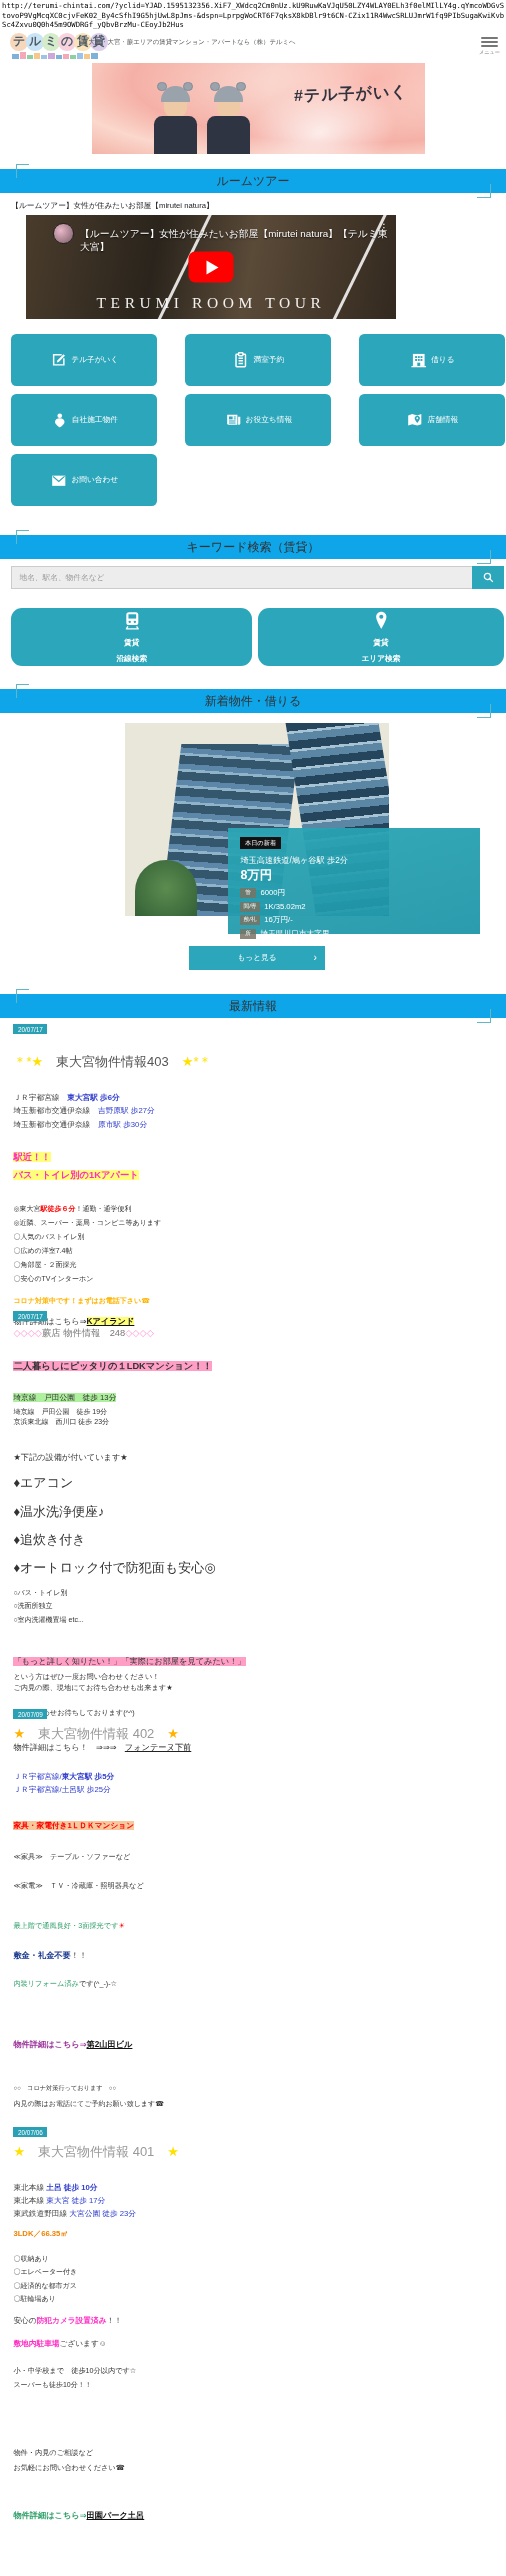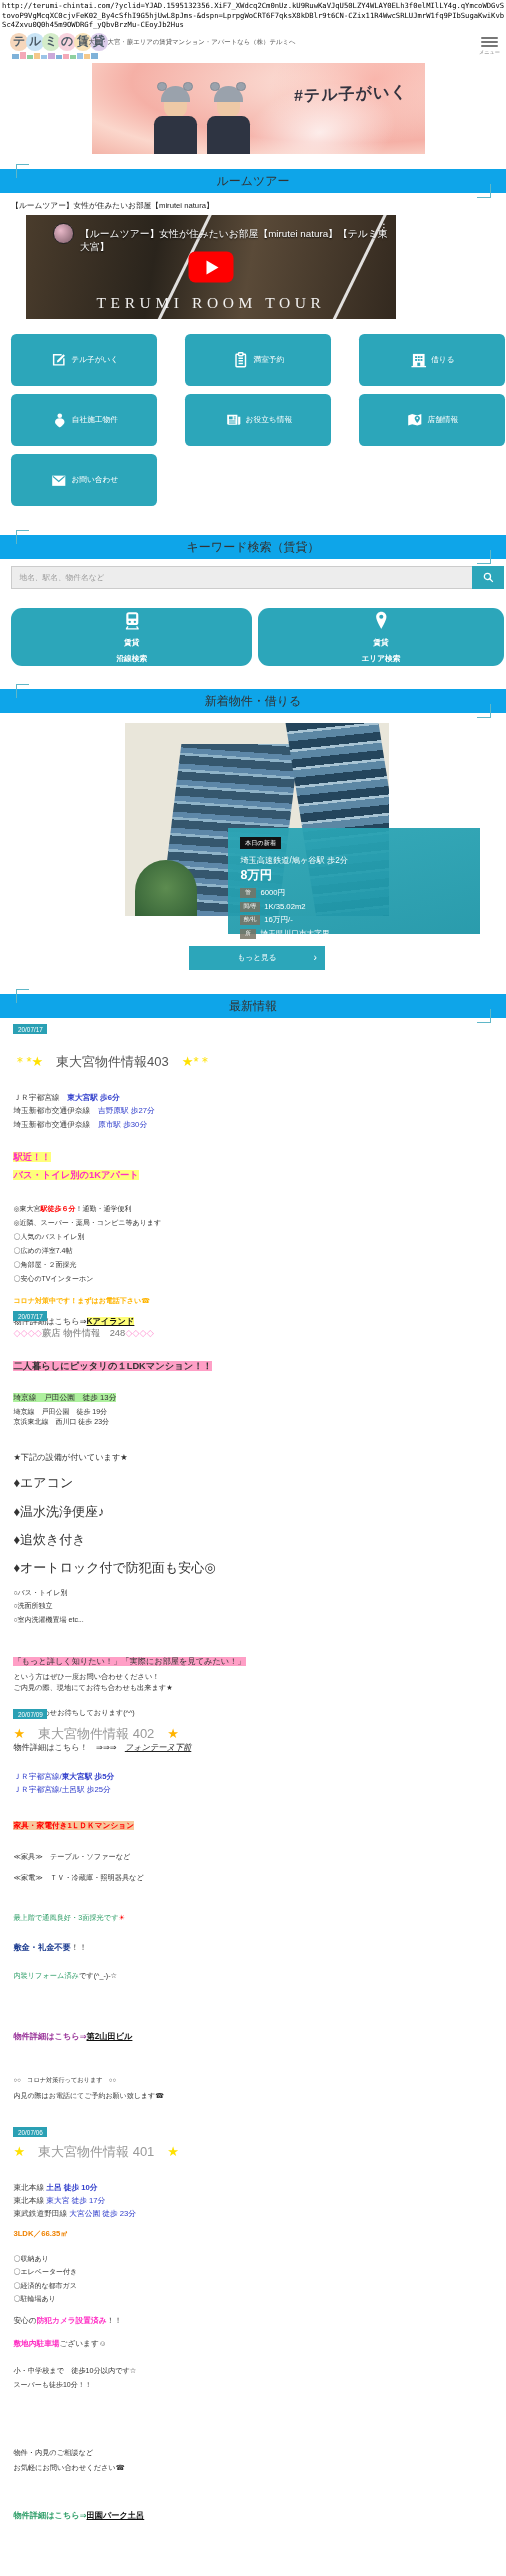--- a/index.html
+++ b/index.html
@@ -94,23 +94,23 @@
 .etitle .sy { color:#ffe100; } .etitle .so { color:#ffb300; } .etitle.gray { color:#999; }
 .e2title { font-size:9.3px; color:#777; } .e2title .dia { color:#ff9ad5; }
 .rails { font-size:7.7px; line-height:1.72; color:#444; }
 .blue { color:#3340cc; } .orange { color:#ef8200; } .bold { font-weight:bold; }
 .hlY { background:#ffff7a; } .hlP { background:#ff9fc6; } .hlG { background:#aef09e; } .hlO { background:#f8c89d; }
 .mag { color:#ff2fc4; font-weight:bold; } .red { color:#ff0000; font-weight:bold; }
 .goldb { color:#ffb400; font-weight:bold; }
 .green { color:#2e9e68; } .purpleb { color:#993399; font-weight:bold; }
 .hl18 { font-size:9.3px; } .f15 { font-size:7.7px; } .f16 { font-size:8.2px; } .f14 { font-size:7.2px; } .f12 { font-size:6.2px; }
 .lnk { color:#111; font-weight:bold; text-decoration:underline; cursor:pointer; }
-.lnk2 { color:#222; text-decoration:underline; cursor:pointer;font-style:italic; }
+.lnk2 { color:#222; text-decoration:underline; cursor:pointer; }
 .shiki3 { color:#1a3a8f; font-weight:bold; font-size:8.2px; }
-.mt6{margin-top:3.1px}.mt8{margin-top:4.1px}.mt12{margin-top:6.2px}.mt14{margin-top:7.2px}.mt16{margin-top:10px}
+.mt6{margin-top:3.1px}.mt8{margin-top:4.1px}.mt12{margin-top:6.2px}.mt14{margin-top:7.2px}.mt16{margin-top:18px}
 .mt18{margin-top:9.3px}.mt20{margin-top:10.3px}.mt22{margin-top:11.3px}.mt28{margin-top:14.4px}
 .mt34{margin-top:17.5px}.mt36{margin-top:18.5px}.mt38{margin-top:19.6px}.mt40{margin-top:20.6px}.mt44{margin-top:23px}.mt46{margin-top:24px}.mt50{margin-top:16px}.mt52{margin-top:27px}.mt58{margin-top:30px}.mt60{margin-top:31px}.mt70{margin-top:36px}.mt96{margin-top:49px}.mt110{margin-top:57px}
 .feat p { margin-bottom:3.6px; }
 .eqlist p { margin-bottom:10.3px; font-size:13px; }
 .olist p { margin-bottom:3.1px; }
 </style>
 </head>
 <body>
 
 <div class="page">

